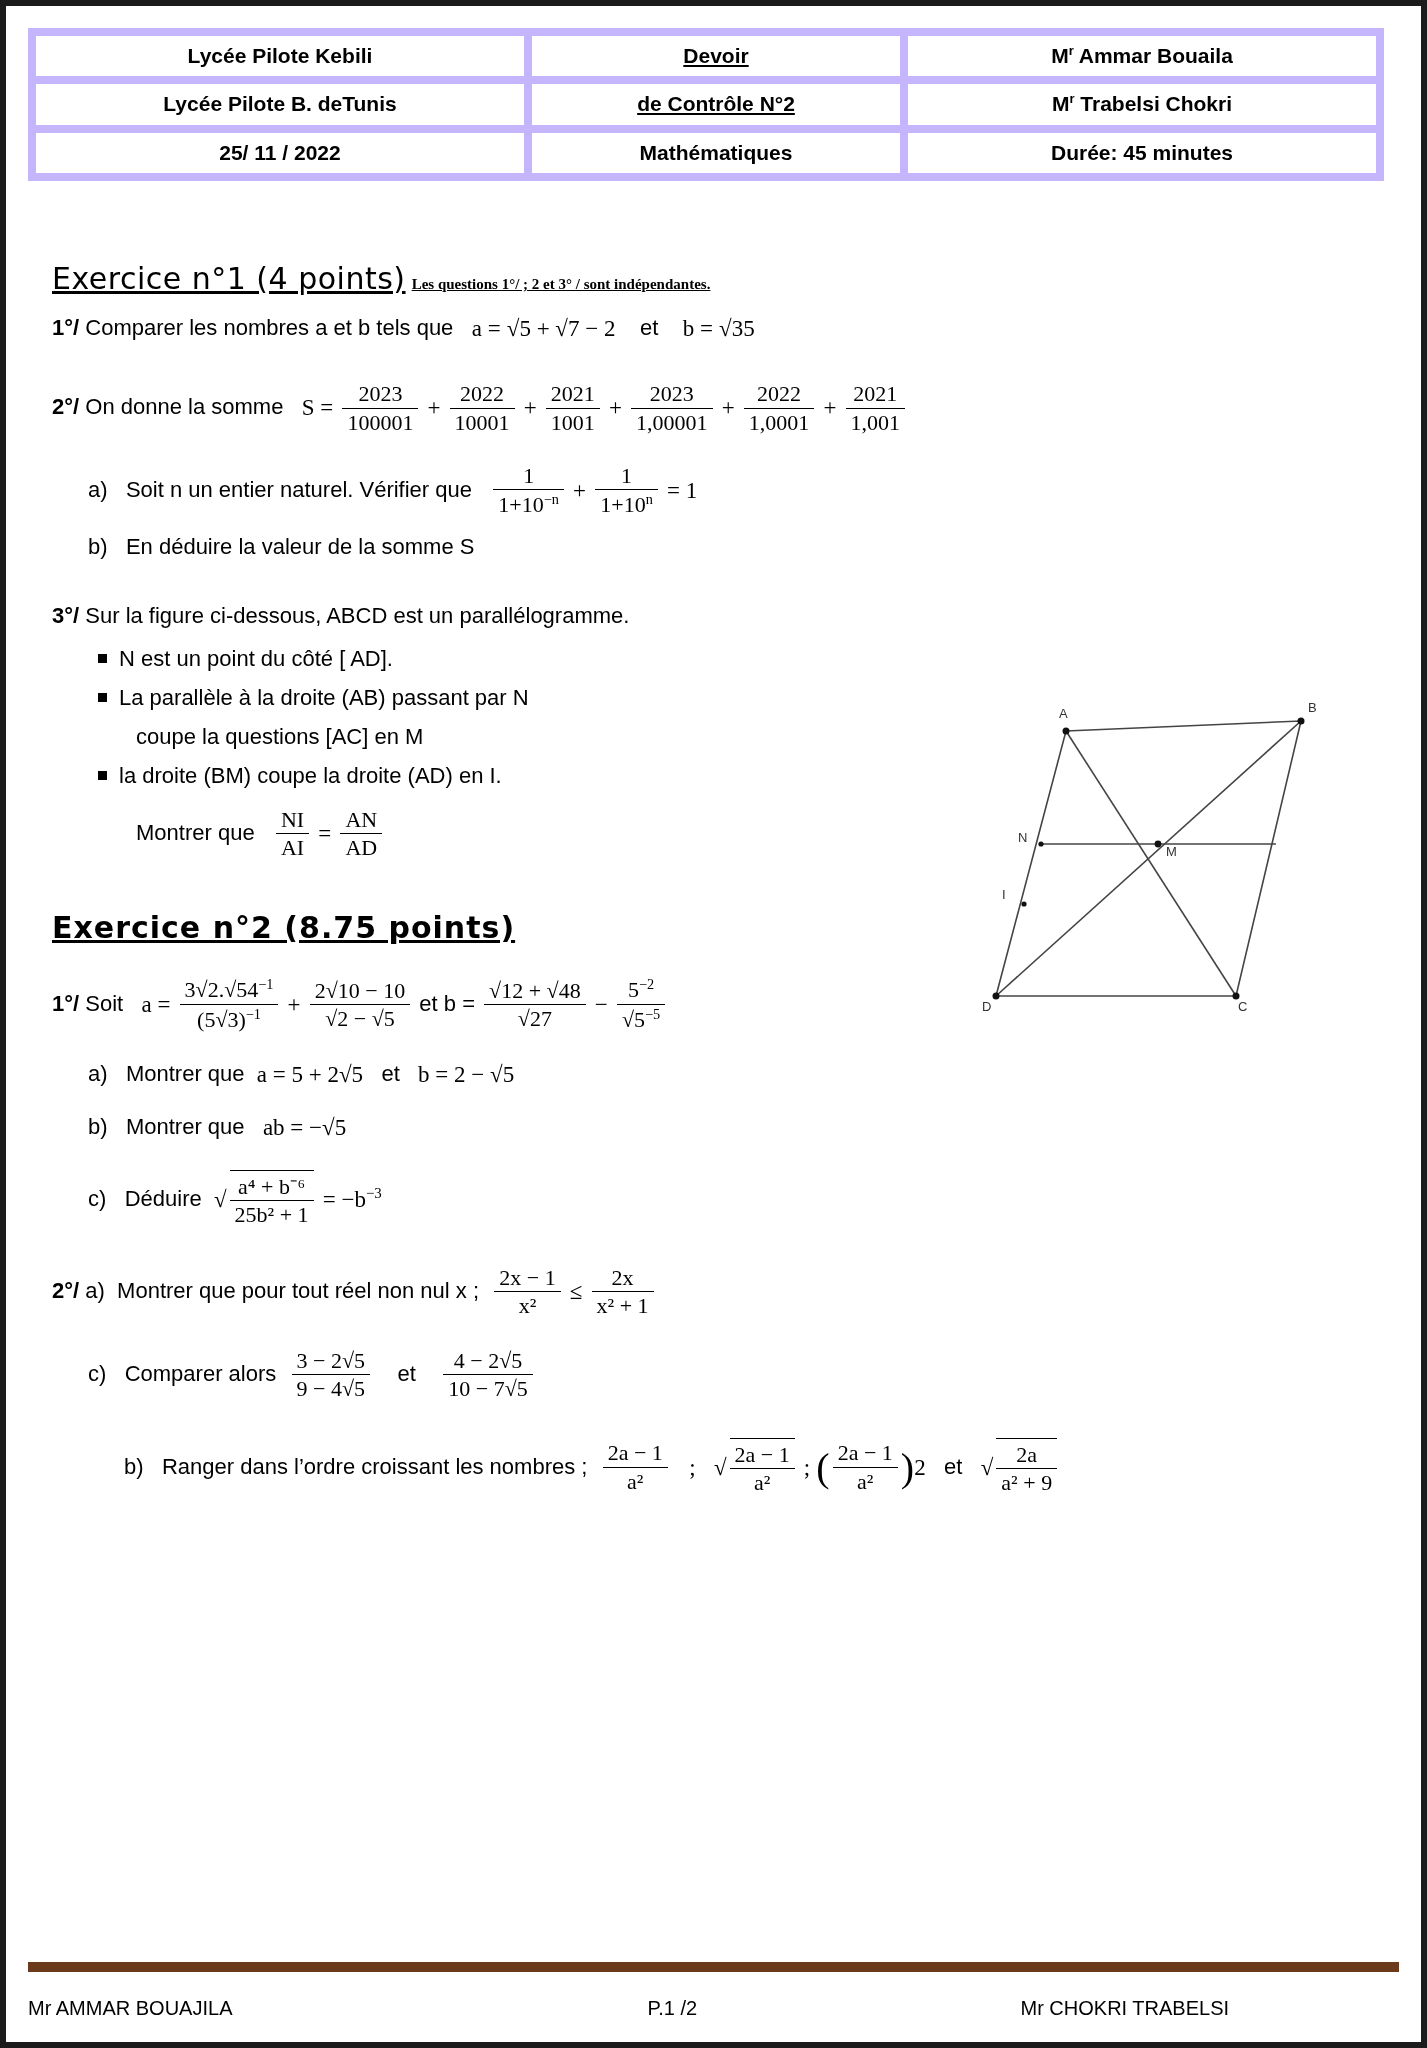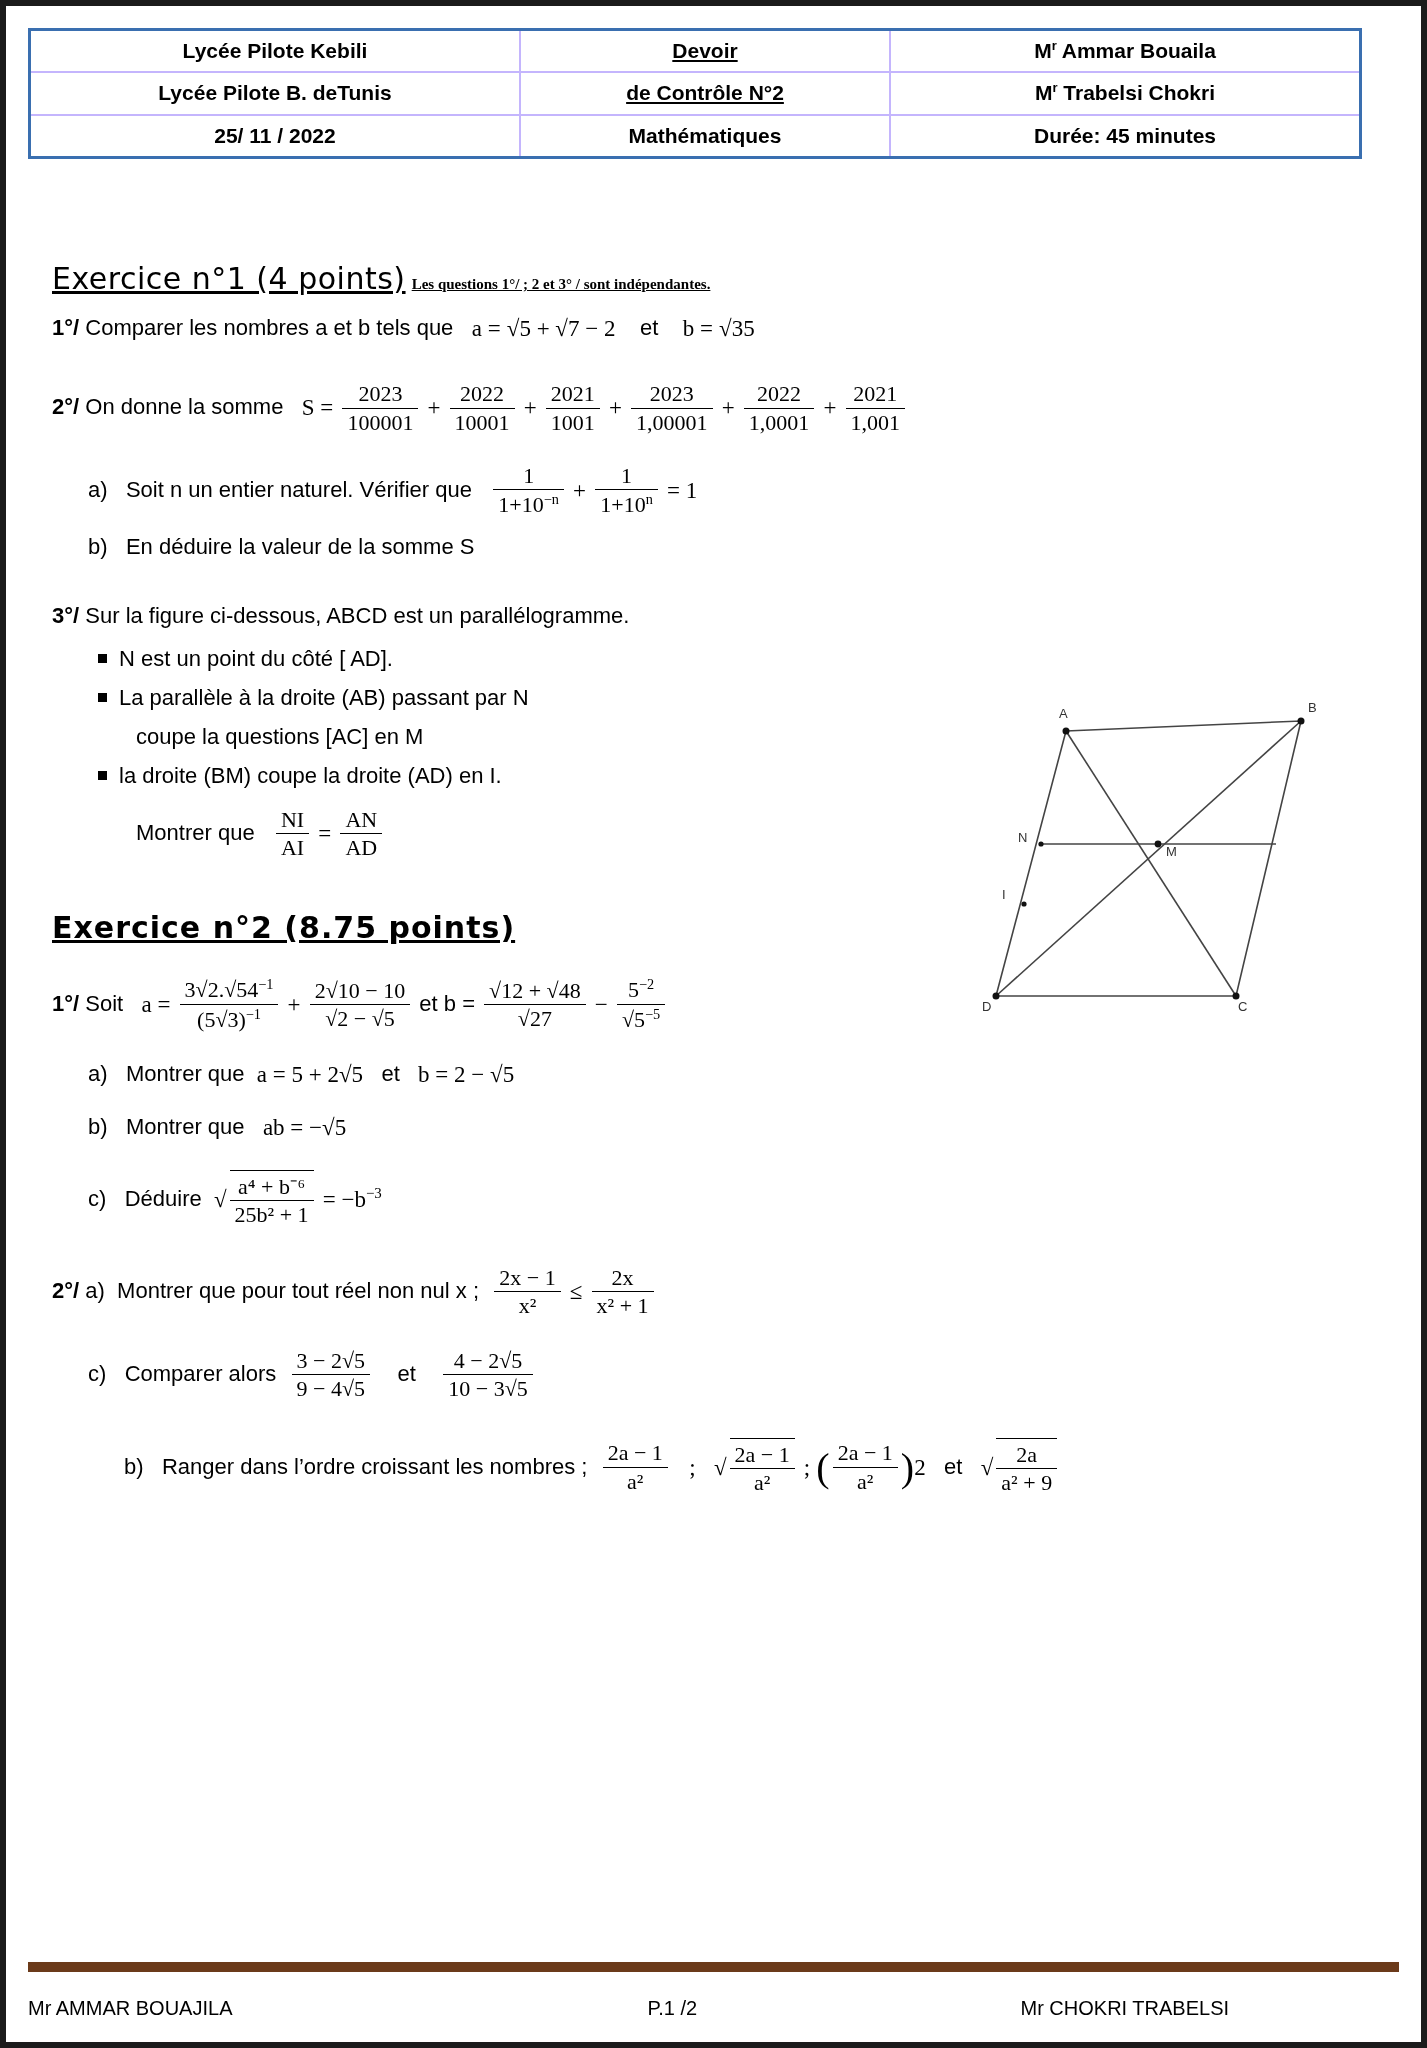--- a/index.html
+++ b/index.html
@@ -15,21 +15,21 @@
     background:#fff;
   }
   
   .hdr{
     position:absolute;left:22px;top:22px;width:1300px;
     border-collapse:collapse;
     border:3px solid #3a6fb0;
     table-layout:fixed;
   }
   .hdr td{
-    border:2px solid #c4b5fd;
+    border:8px solid #c4b5fd;
     text-align:center;
     font-weight:bold;
     padding:6px 4px;
     font-size:21px;
     line-height:1.35;
   }
   .hdr .c1{width:480px;}
   .hdr .c2{width:360px;}
   .hdr .c3{width:460px;}
   .u{text-decoration:underline;}
@@ -318,21 +318,21 @@
       <span>Comparer alors</span>&nbsp;
       <span class="frac">
         <span class="n">3 − 2√5</span>
         <span class="d">9 − 4√5</span>
       </span>
       &nbsp;&nbsp;
       <span>et</span>
       &nbsp;&nbsp;
       <span class="frac">
         <span class="n">4 − 2√5</span>
-        <span class="d">10 − 3√5</span>
+        <span class="d">10 − 7√5</span>
       </span>
     </div>
 
     <div class="row indent2" style="margin-top:34px">
       <span>b)</span>&nbsp;&nbsp;
       <span>Ranger dans l’ordre croissant les nombres ;</span>&nbsp;
       <span class="frac">
         <span class="n">2a − 1</span>
         <span class="d">a²</span>
       </span>

